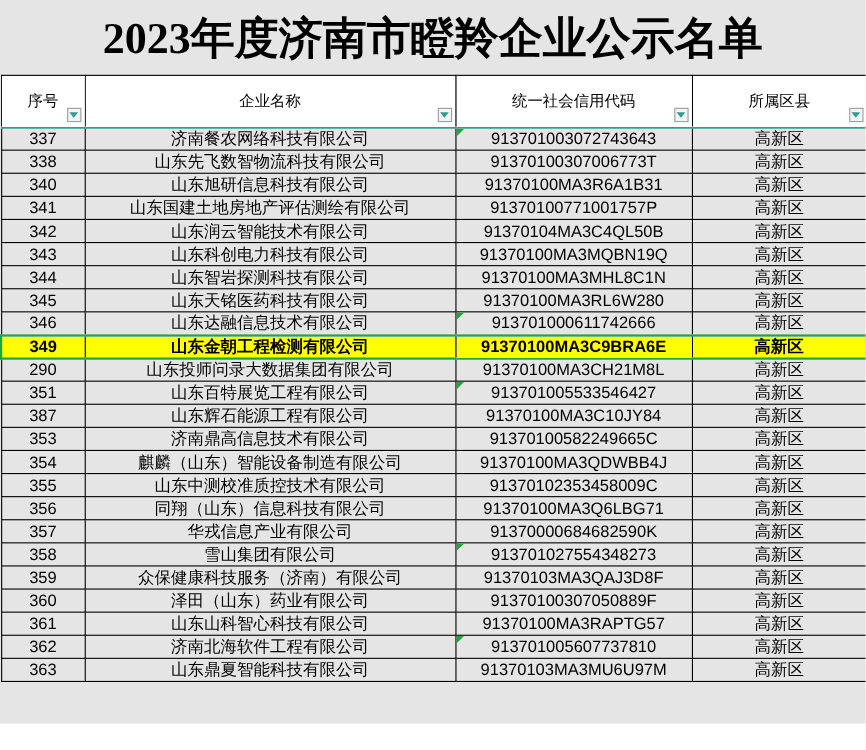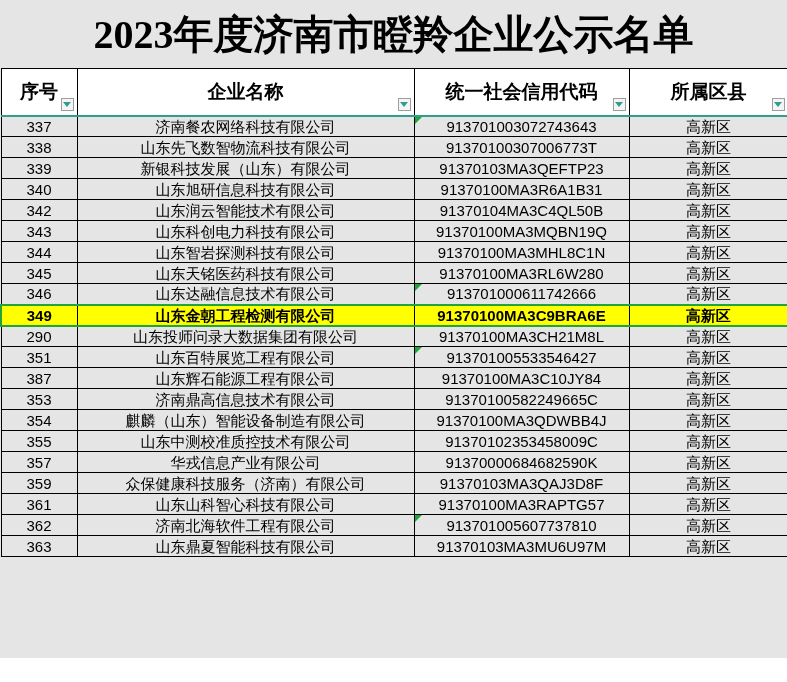--- a/index.html
+++ b/index.html
@@ -22,21 +22,21 @@
   }
   table{
     width:787px; border-collapse:collapse; table-layout:fixed;
   }
   th,td{
     border:1px solid var(--grid); text-align:center; vertical-align:middle;
     overflow:hidden; white-space:nowrap; padding:0;
   }
   thead tr{ height:47px; }
   thead th{
-    font-size:19px; font-weight:bold; position:relative;
+    font-size:14px; font-weight:normal; position:relative;
     border-bottom:2px solid var(--teal); background:#fff;
   }
   tbody tr{ height:21px;padding-left:22px; }
   tbody td{ font-size:15px; line-height:1; }
   td.c-code{ position:relative; }
   
   .filter-btn{
     position:absolute; right:3px; bottom:4px; width:13px; height:13px;
     background:#f4f4f4; border:1px solid #9e9e9e;
     display:flex; align-items:center; justify-content:center; cursor:pointer;
@@ -111,34 +111,34 @@
     <td class="c-district"><span>高新区</span></td>
   </tr>
 
   <tr>
     <td class="c-no"><span>338</span></td>
     <td class="c-name"><span>山东先飞数智物流科技有限公司</span></td>
     <td class="c-code"><span>91370100307006773T</span></td>
     <td class="c-district"><span>高新区</span></td>
   </tr>
 
-  <tr>
-    <td class="c-no"><span>339</span></td>
-    <td class="c-name"><span>新银科技发展（山东）有限公司</span></td>
-    <td class="c-code"><span>91370103MA3QEFTP23</span></td>
-    <td class="c-district"><span>高新区</span></td>
-  </tr>
 
   <tr>
     <td class="c-no"><span>340</span></td>
     <td class="c-name"><span>山东旭研信息科技有限公司</span></td>
     <td class="c-code"><span>91370100MA3R6A1B31</span></td>
     <td class="c-district"><span>高新区</span></td>
   </tr>
 
+  <tr>
+    <td class="c-no"><span>341</span></td>
+    <td class="c-name"><span>山东国建土地房地产评估测绘有限公司</span></td>
+    <td class="c-code"><span>91370100771001757P</span></td>
+    <td class="c-district"><span>高新区</span></td>
+  </tr>
 
   <tr>
     <td class="c-no"><span>342</span></td>
     <td class="c-name"><span>山东润云智能技术有限公司</span></td>
     <td class="c-code"><span>91370104MA3C4QL50B</span></td>
     <td class="c-district"><span>高新区</span></td>
   </tr>
 
   <tr>
     <td class="c-no"><span>343</span></td>
@@ -212,36 +212,54 @@
     <td class="c-district"><span>高新区</span></td>
   </tr>
 
   <tr>
     <td class="c-no"><span>355</span></td>
     <td class="c-name"><span>山东中测校准质控技术有限公司</span></td>
     <td class="c-code"><span>91370102353458009C</span></td>
     <td class="c-district"><span>高新区</span></td>
   </tr>
 
+  <tr>
+    <td class="c-no"><span>356</span></td>
+    <td class="c-name"><span>同翔（山东）信息科技有限公司</span></td>
+    <td class="c-code"><span>91370100MA3Q6LBG71</span></td>
+    <td class="c-district"><span>高新区</span></td>
+  </tr>
 
   <tr>
     <td class="c-no"><span>357</span></td>
     <td class="c-name"><span>华戎信息产业有限公司</span></td>
     <td class="c-code"><span>91370000684682590K</span></td>
     <td class="c-district"><span>高新区</span></td>
   </tr>
 
+  <tr>
+    <td class="c-no"><span>358</span></td>
+    <td class="c-name"><span>雪山集团有限公司</span></td>
+    <td class="c-code flagged"><span class="flag-icon"></span><span>913701027554348273</span></td>
+    <td class="c-district"><span>高新区</span></td>
+  </tr>
 
   <tr>
     <td class="c-no"><span>359</span></td>
     <td class="c-name"><span>众保健康科技服务（济南）有限公司</span></td>
     <td class="c-code"><span>91370103MA3QAJ3D8F</span></td>
     <td class="c-district"><span>高新区</span></td>
   </tr>
 
+  <tr>
+    <td class="c-no"><span>360</span></td>
+    <td class="c-name"><span>泽田（山东）药业有限公司</span></td>
+    <td class="c-code"><span>91370100307050889F</span></td>
+    <td class="c-district"><span>高新区</span></td>
+  </tr>
 
   <tr>
     <td class="c-no"><span>361</span></td>
     <td class="c-name"><span>山东山科智心科技有限公司</span></td>
     <td class="c-code"><span>91370100MA3RAPTG57</span></td>
     <td class="c-district"><span>高新区</span></td>
   </tr>
 
   <tr>
     <td class="c-no"><span>362</span></td>

